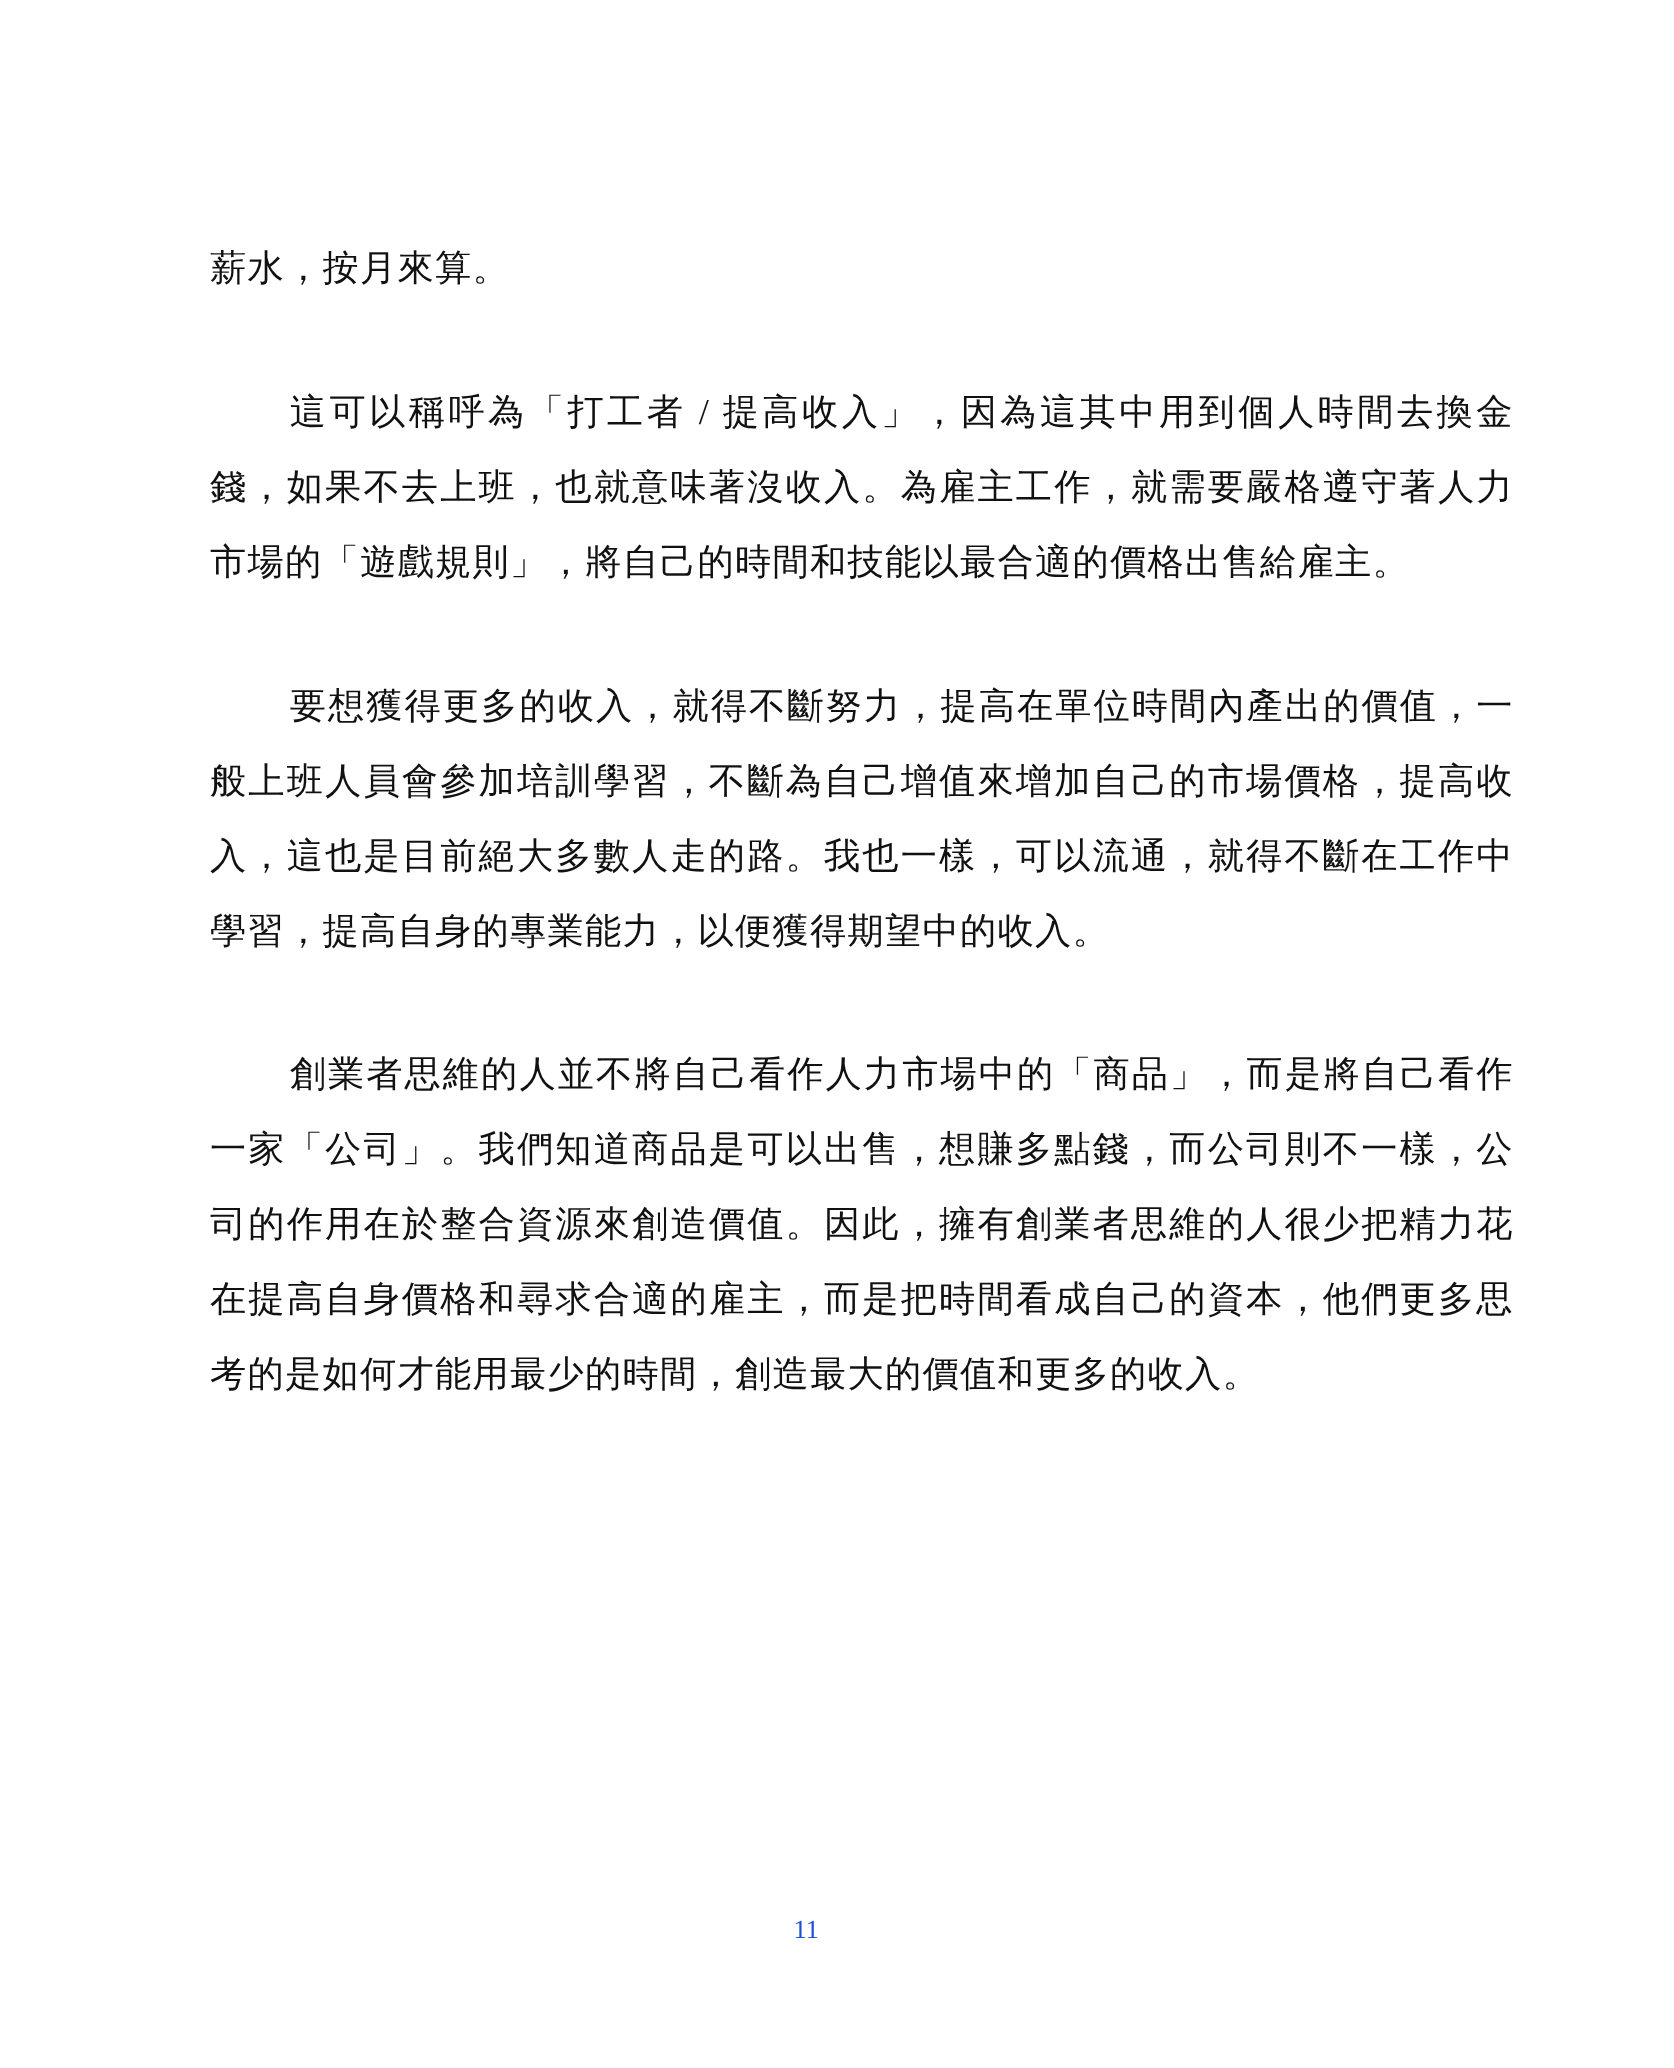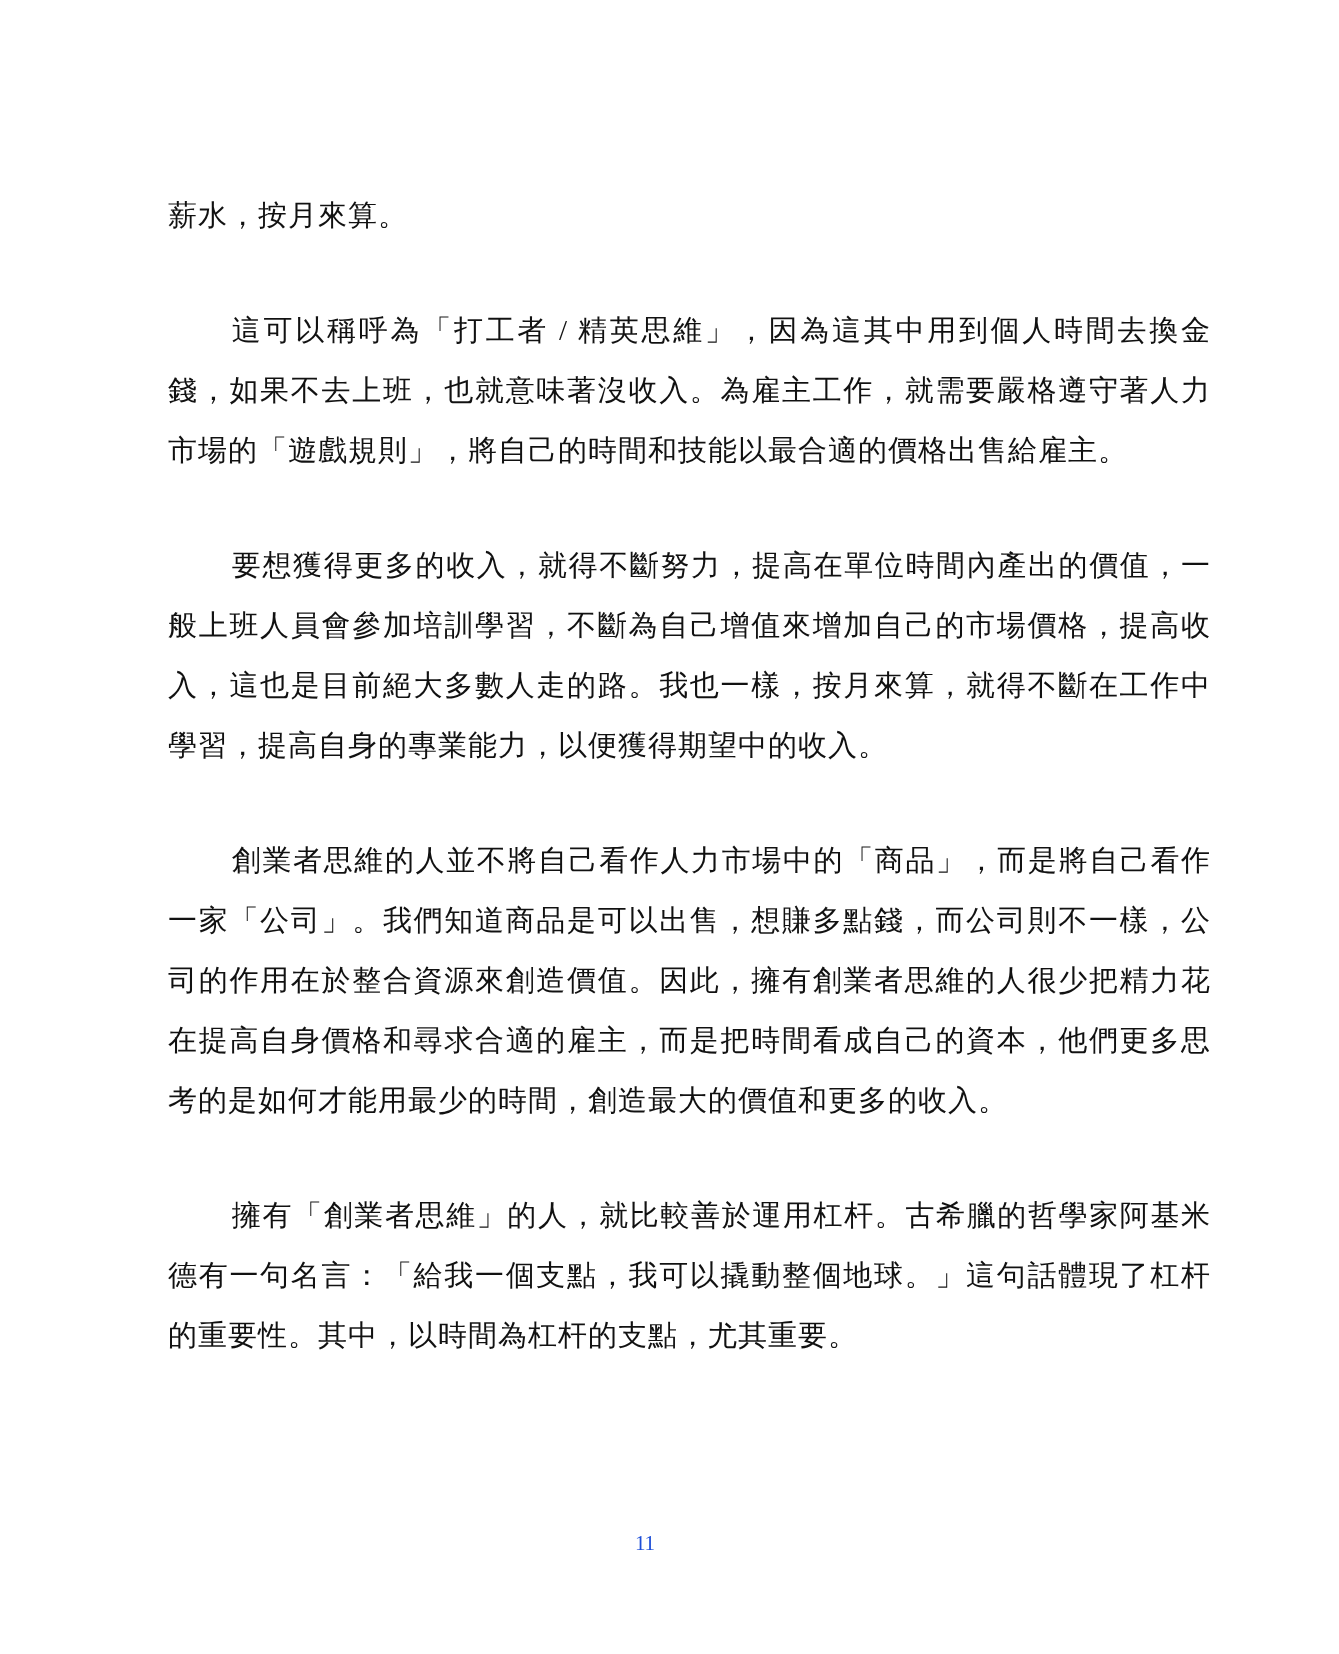--- a/index.html
+++ b/index.html
@@ -48,19 +48,18 @@
     color: #1d4ed8;
     line-height: 30px;
   }
 </style>
 </head>
 <body>
 
 <div class="page">
   <div class="content">
     <p class="para">薪水，按月來算。</p>
-    <p class="para indent">這可以稱呼為「打工者 / 精英思維」，因為這其中用到個人時間去換金錢，如果不去上班，也就意味著沒收入。為雇主工作，就需要嚴格遵守著人力市場的「遊戲規則」，將自己的時間和技能以最合適的價格出售給雇主。</p>
-    <p class="para indent">要想獲得更多的收入，就得不斷努力，提高在單位時間內產出的價值，一般上班人員會參加培訓學習，不斷為自己增值來增加自己的市場價格，提高收入，這也是目前絕大多數人走的路。我也一樣，按月來算，就得不斷在工作中學習，提高自身的專業能力，以便獲得期望中的收入。</p>
+    <p class="para indent">這可以稱呼為「打工者 / 提高收入」，因為這其中用到個人時間去換金錢，如果不去上班，也就意味著沒收入。為雇主工作，就需要嚴格遵守著人力市場的「遊戲規則」，將自己的時間和技能以最合適的價格出售給雇主。</p>
+    <p class="para indent">要想獲得更多的收入，就得不斷努力，提高在單位時間內產出的價值，一般上班人員會參加培訓學習，不斷為自己增值來增加自己的市場價格，提高收入，這也是目前絕大多數人走的路。我也一樣，可以流通，就得不斷在工作中學習，提高自身的專業能力，以便獲得期望中的收入。</p>
     <p class="para indent">創業者思維的人並不將自己看作人力市場中的「商品」，而是將自己看作一家「公司」。我們知道商品是可以出售，想賺多點錢，而公司則不一樣，公司的作用在於整合資源來創造價值。因此，擁有創業者思維的人很少把精力花在提高自身價格和尋求合適的雇主，而是把時間看成自己的資本，他們更多思考的是如何才能用最少的時間，創造最大的價值和更多的收入。</p>
-    <p class="para indent">擁有「創業者思維」的人，就比較善於運用杠杆。古希臘的哲學家阿基米德有一句名言：「給我一個支點，我可以撬動整個地球。」這句話體現了杠杆的重要性。其中，以時間為杠杆的支點，尤其重要。</p>
   </div>
   <div class="page-number">11</div>
 </div>
 
 </body></html>

